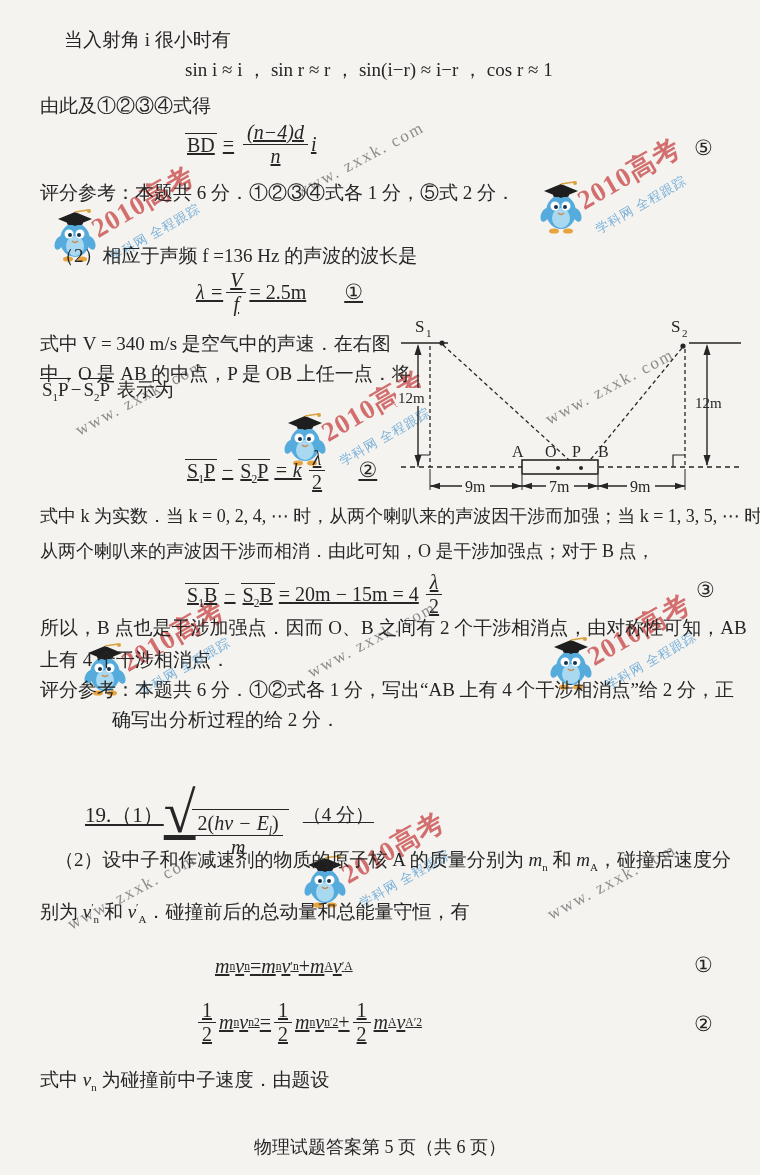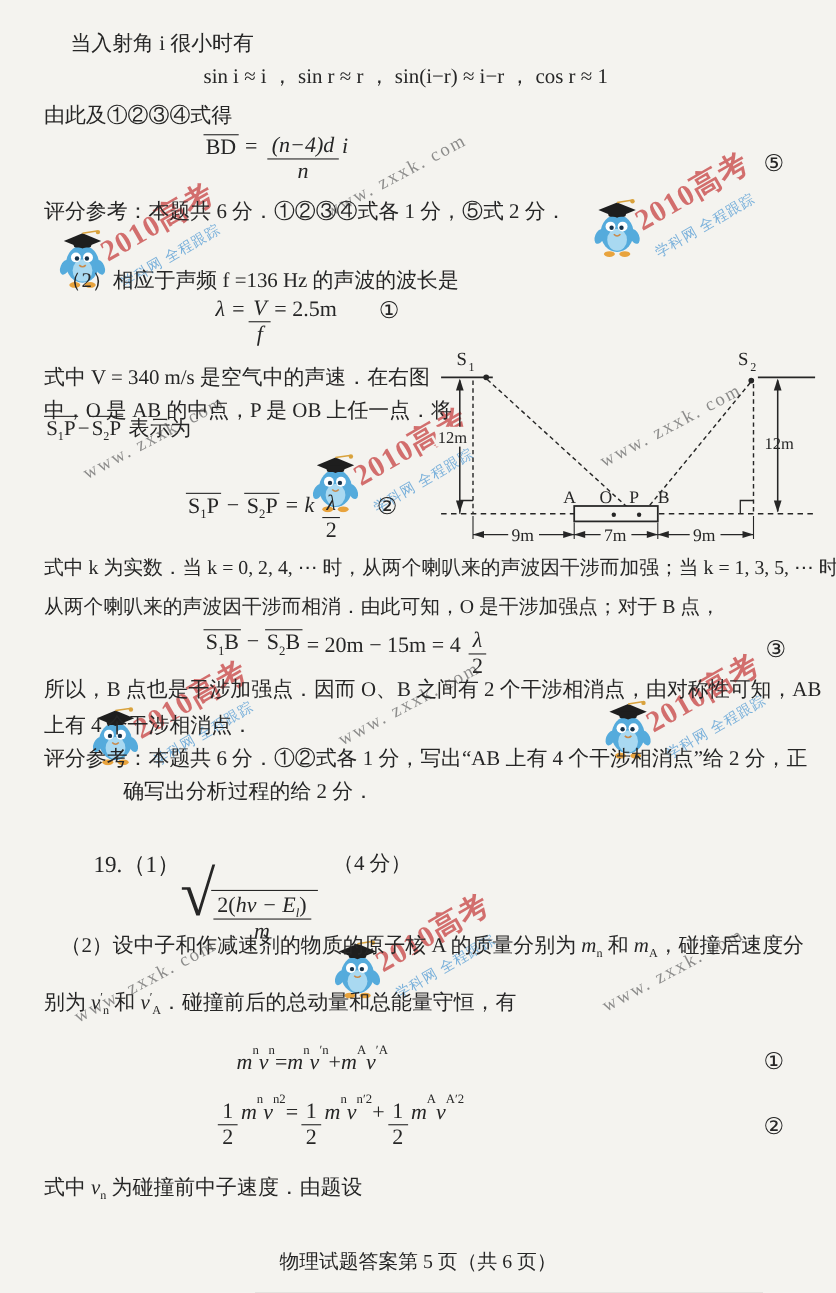--- a/index.html
+++ b/index.html
@@ -1,20 +1,20 @@
 <!DOCTYPE html>
 <html><head>
 <meta charset="utf-8">
 <style>
   html,body{margin:0;padding:0;background:#d8d6d2;}
   .page{position:relative;width:760px;height:1175px;background:#f4f3ef;overflow:hidden;
         font-family:"Liberation Serif",serif;color:#262626;}
   .line{position:absolute;white-space:nowrap;font-size:19px;line-height:1.25;}
   .small{font-size:18px;}
-  .eq{position:absolute;white-space:nowrap;font-size:20px;display:flex;align-items:flex-start;}
+  .eq{position:absolute;white-space:nowrap;font-size:20px;display:flex;align-items:center;text-decoration:underline;}
   .it{font-style:italic;}
   sub{font-size:0.58em;line-height:0;}
   sup{font-size:0.58em;line-height:0;}
   .ov{display:inline-block;border-top:1.4px solid #262626;padding:1px 2px 0;line-height:1.05;}
   .frac{display:inline-flex;flex-direction:column;align-items:center;vertical-align:middle;
         line-height:1.05;margin:0 3px;}
   .frac .top{border-bottom:1.4px solid #262626;padding:0 4px 1px;}
   .frac .bot{padding-top:1px;}
   .sqrt{display:inline-flex;align-items:center;}
   .sqrt .sign{font-size:58px;font-weight:400;line-height:0.8;transform:translateY(-2px);}
@@ -209,21 +209,21 @@
     <span class="ref-inline">①</span>
   </div>
 
   <div class="line" style="left:40px;top:332px;">式中 V = 340 m/s 是空气中的声速．在右图</div>
   <div class="line" style="left:40px;top:362px;">中，O 是 AB 的中点，P 是 OB 上任一点．将</div>
 
   <div class="line" style="left:40px;top:378px;">
     <span class="ov"><span>S</span><sub>1</sub><span>P</span></span><span>−</span><span class="ov"><span>S</span><sub>2</sub><span>P</span></span><span> 表示为</span>
   </div>
 
-  <div class="eq" style="left:169px;top:448px;">
+  <div class="eq" style="left:185px;top:448px;">
     <span class="ov"><span>S</span><sub>1</sub><span>P</span></span>
     <span style="margin:0 5px;">−</span>
     <span class="ov"><span>S</span><sub>2</sub><span>P</span></span>
     <span class="it" style="margin:0 4px;">= k</span>
     <span class="frac">
       <span class="top it">λ</span>
       <span class="bot">2</span>
     </span>
     <span class="ref-inline" style="margin-left:30px;">②</span>
   </div>

